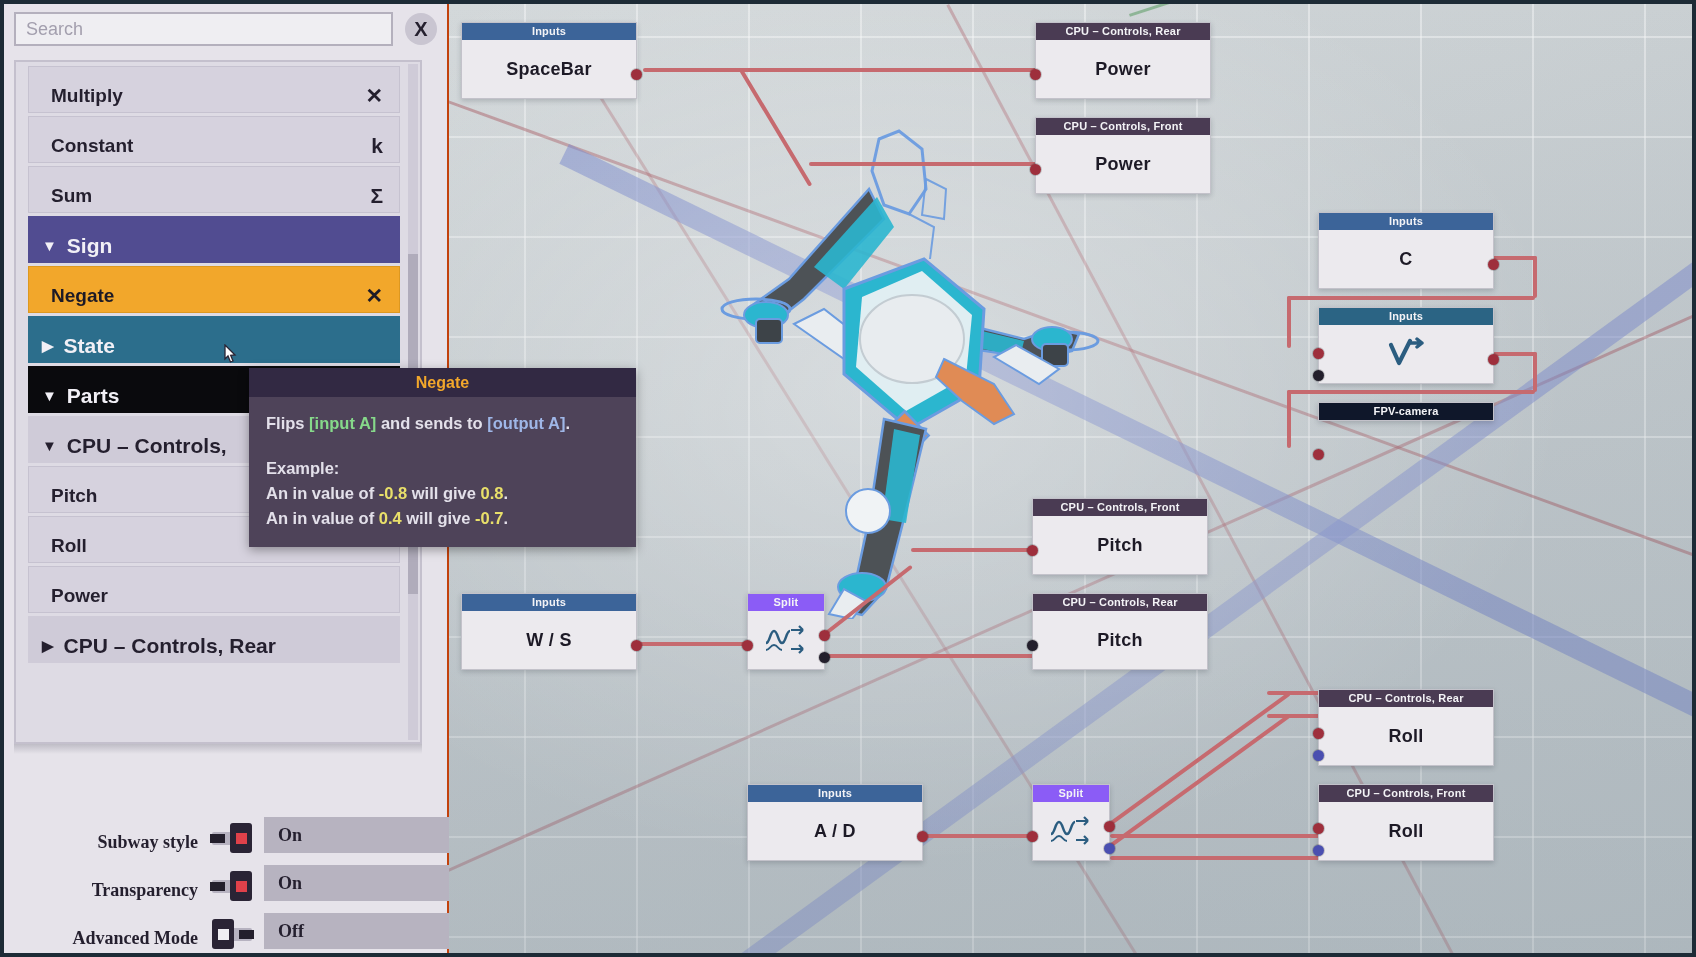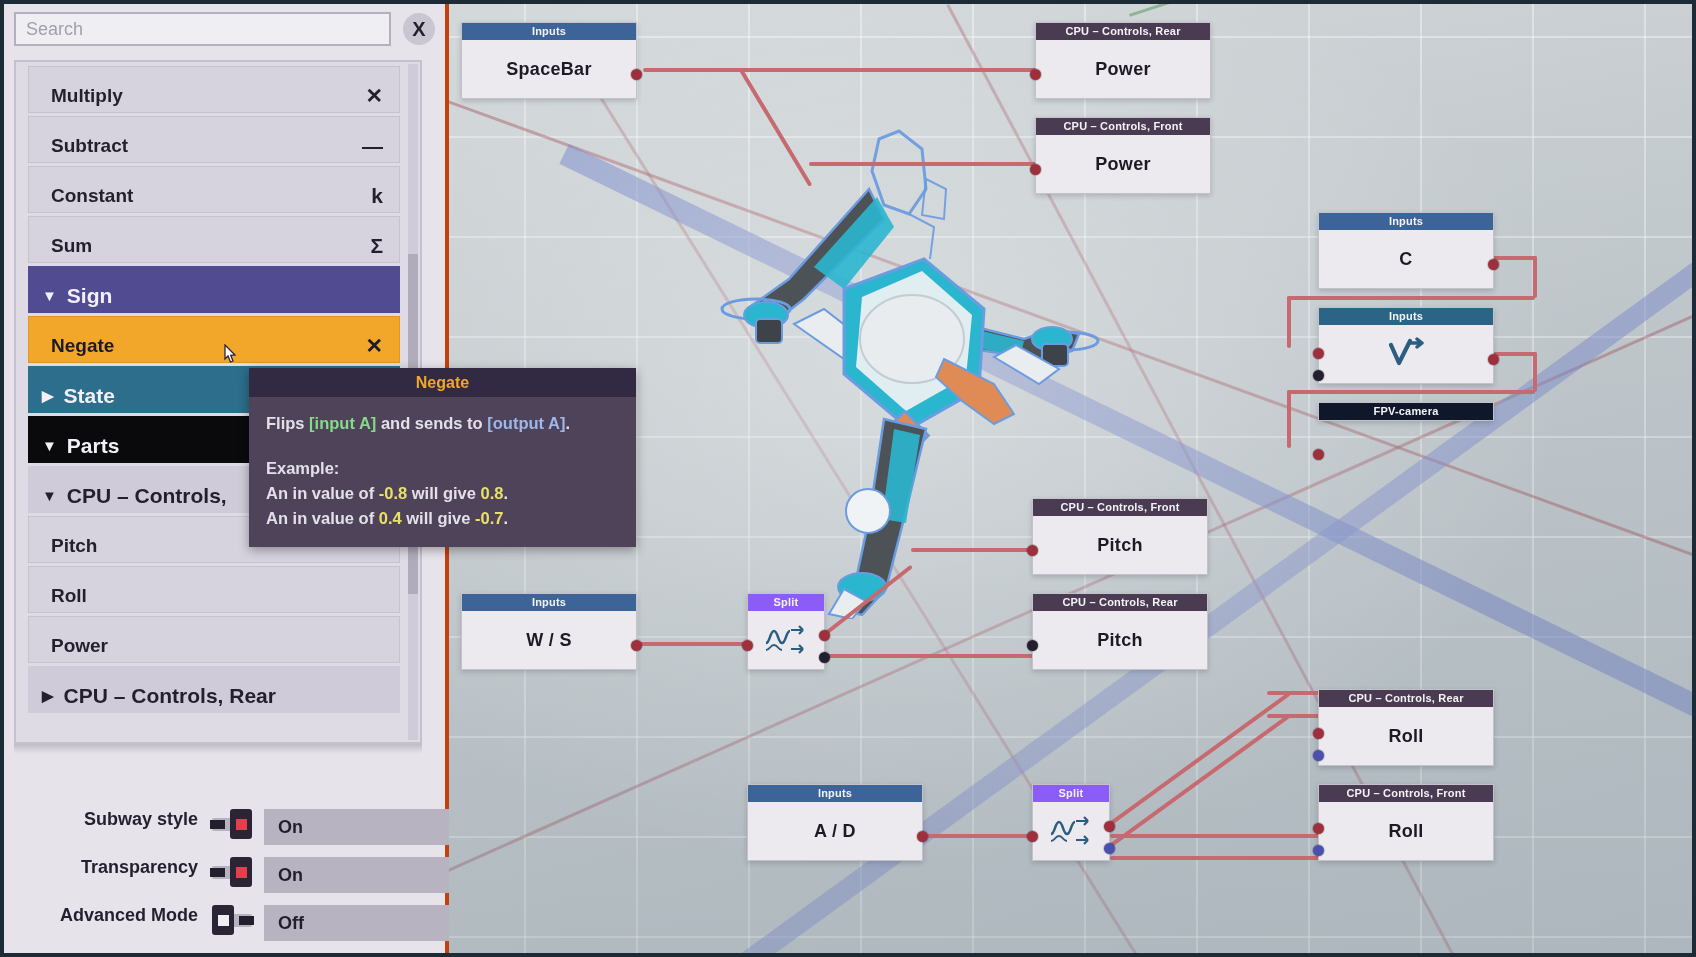--- a/index.html
+++ b/index.html
@@ -162,21 +162,21 @@
     width: 46px; height: 34px;
   }
   .toggle-glyph { width: 40px; height: 34px; }
 
   
   #left-panel {
     position: absolute;
     left: 4px; top: 4px;
     width: 445px; height: 949px;
     background: #e6e3ea;
-    border-right: 4px solid #c2410c;
+    border-right: 2px solid #c2410c;
     z-index: 20;
   }
 
   .search-row {
     display: flex;
     align-items: center;
     gap: 12px;
     padding: 8px 10px 6px 10px;
   }
   #search-input {
@@ -301,23 +301,24 @@
 
   
   #settings {
     position: absolute;
     left: 10px; bottom: 0px;
     width: 435px;
     padding-top: 8px;
   }
   .setting-row {
     display: flex;
-    align-items: flex-start;
+    align-items: flex-end;
     height: 44px;
     margin-bottom: 4px;
+    font-family: Liberation Serif, serif;
   }
   .setting-label {
     width: 196px;
     text-align: right;
     padding-right: 12px;
     font-size: 18px;
     font-weight: bold;
     color: #241f2e;
     white-space: nowrap;
   }
@@ -579,24 +580,20 @@
     <div class="search-row">
       <input id="search-input" type="text" placeholder="Search" style="">
       <div class="clear-btn">X</div>
     </div>
 
     <div id="list-frame">
       <div id="list-scroll">
           <div class="row leaf">
             <span class="label">Multiply</span>
             <span class="sym">✕</span>
-          </div>
-          <div class="row leaf">
-            <span class="label">Subtract</span>
-            <span class="sym">—</span>
           </div>
           <div class="row leaf">
             <span class="label">Constant</span>
             <span class="sym">k</span>
           </div>
           <div class="row leaf">
             <span class="label">Sum</span>
             <span class="sym">Σ</span>
           </div>
           <div class="row group sign">

